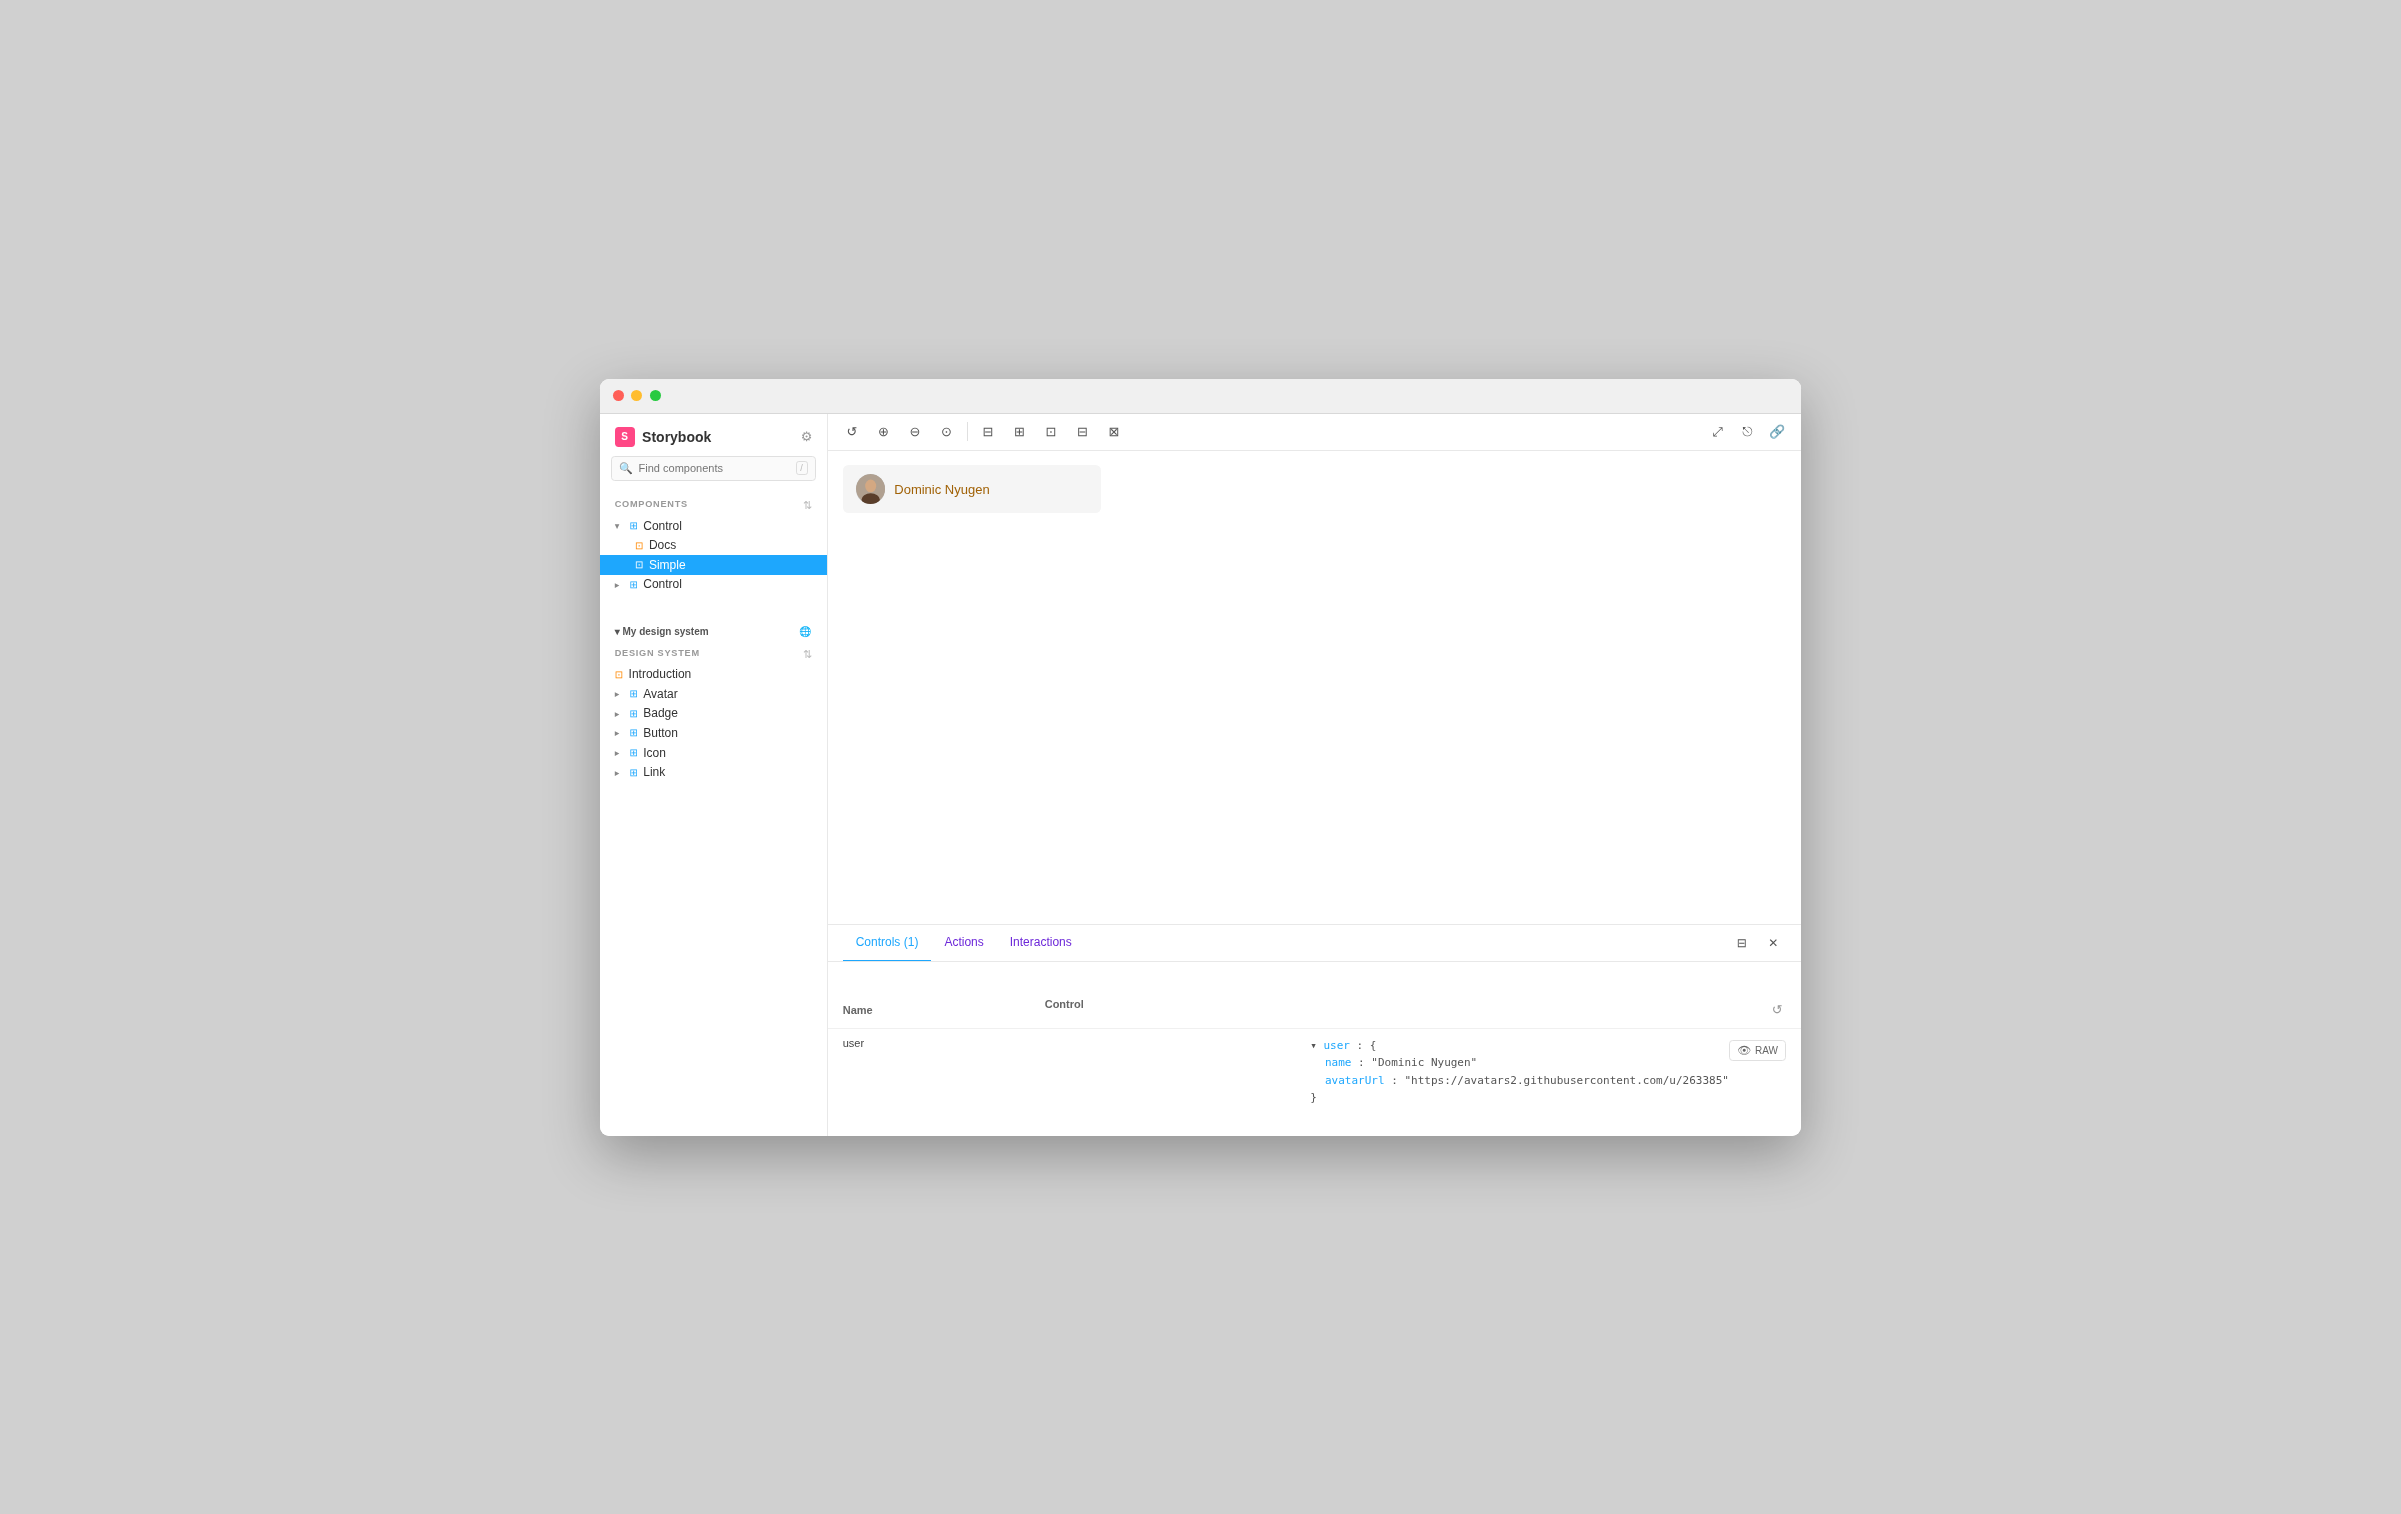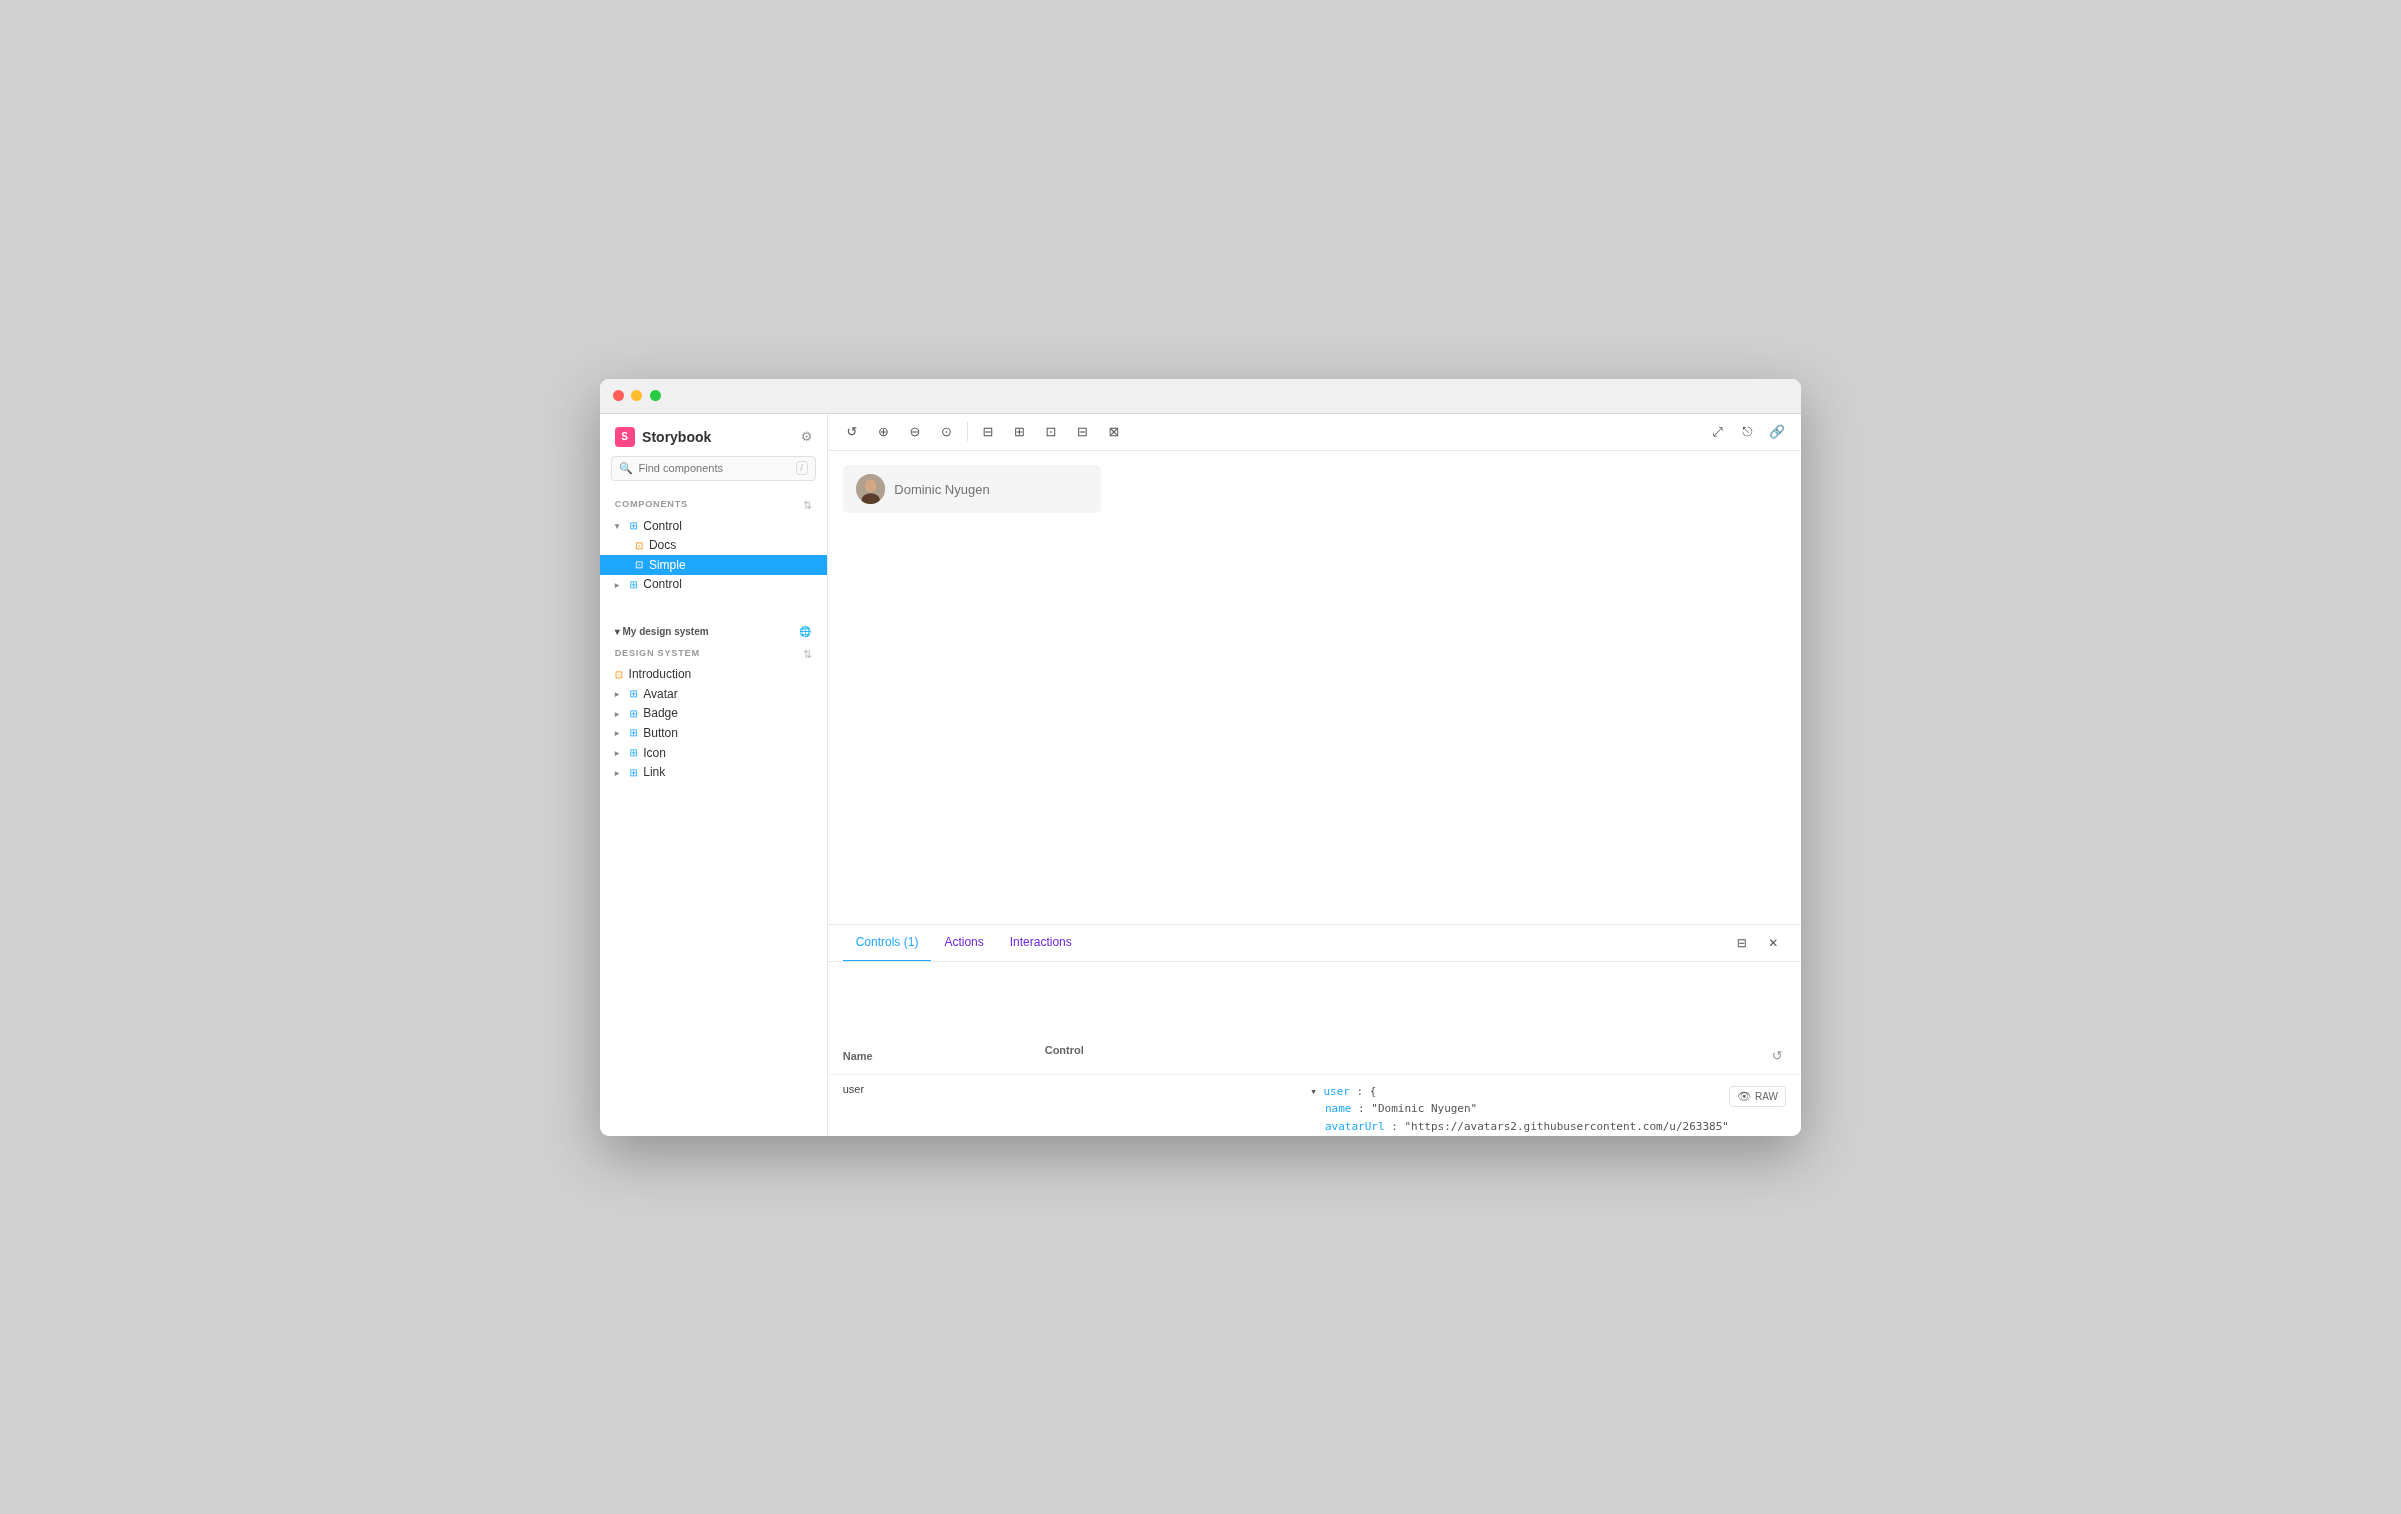--- a/index.html
+++ b/index.html
@@ -229,30 +229,29 @@
       overflow: hidden;
       display: flex;
       align-items: center;
       justify-content: center;
       font-size: 11px;
       color: #666;
       flex-shrink: 0;
     }
     .user-name-preview {
       font-size: 13px;
-      color: #737373;
+      color: #a16207;
     }
     
     .bottom-panel {
       height: 212px;
       border-top: 0.9px solid #e8e8e8;
       display: flex;
       flex-direction: column;
       flex-shrink: 0;
-      gap: 46px;
     }
     .panel-tabs {
       display: flex;
       align-items: center;
       border-bottom: 0.9px solid #e8e8e8;
       padding: 0 14.7px;
       height: 37px;
       flex-shrink: 0;
     }
     .panel-tab {

